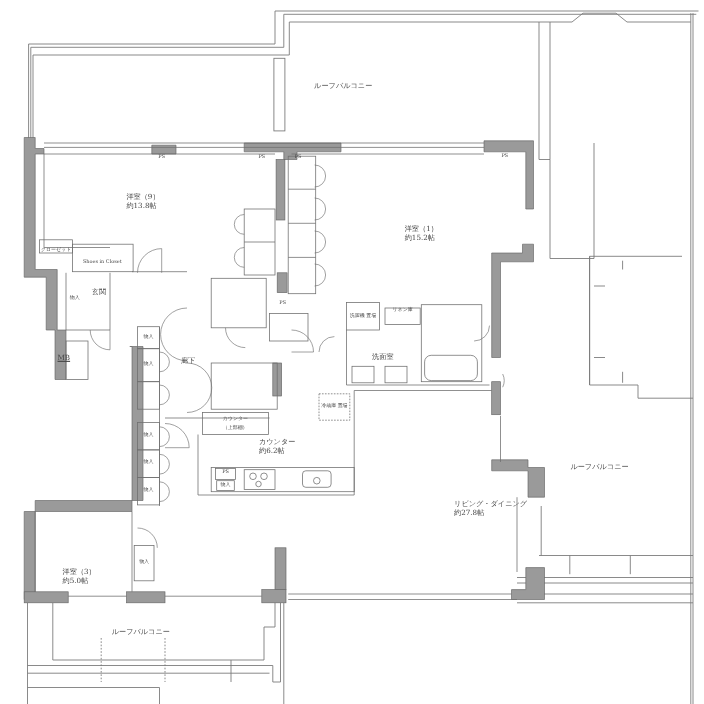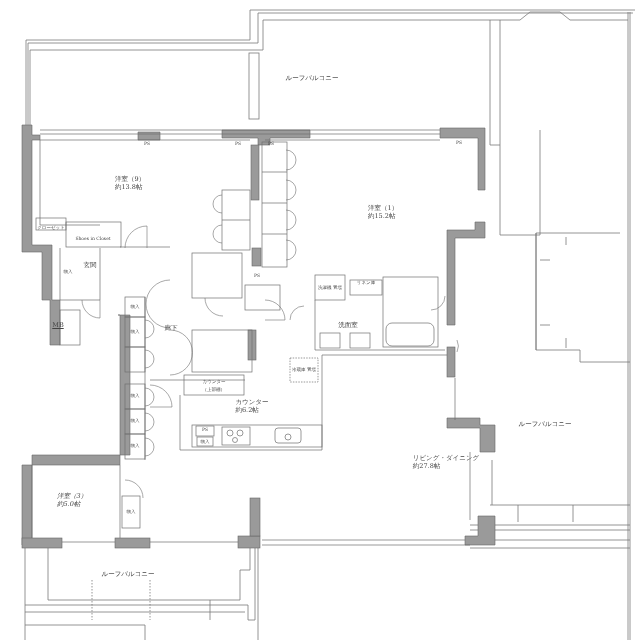--- a/index.html
+++ b/index.html
@@ -168,21 +168,21 @@
 <div class="lbl" style="left:128px;top:574px;">ルーフバルコニー</div>
 
 <div class="lbl room" style="left:130px;top:183px;">
   <span class="sub">洋室（9）</span>
   <span class="sub">約13.8帖</span>
 </div>
 <div class="lbl room" style="left:383px;top:212px;">
   <span class="sub">洋室（1）</span>
   <span class="sub">約15.2帖</span>
 </div>
-<div class="lbl room" style="left:72px;top:500px;font-style:italic;">
+<div class="lbl room" style="left:72px;top:524px;">
   <span class="sub">洋室（3）</span>
   <span class="sub">約5.0帖</span>
 </div>
 <div class="lbl room" style="left:252px;top:406px;">
   <span class="sub">カウンター</span>
   <span class="sub">約6.2帖</span>
 </div>
 <div class="lbl room" style="left:398px;top:462px;margin-left:48px;">
   <span class="sub">リビング・ダイニング</span>
   <span class="sub">約27.8帖</span>

